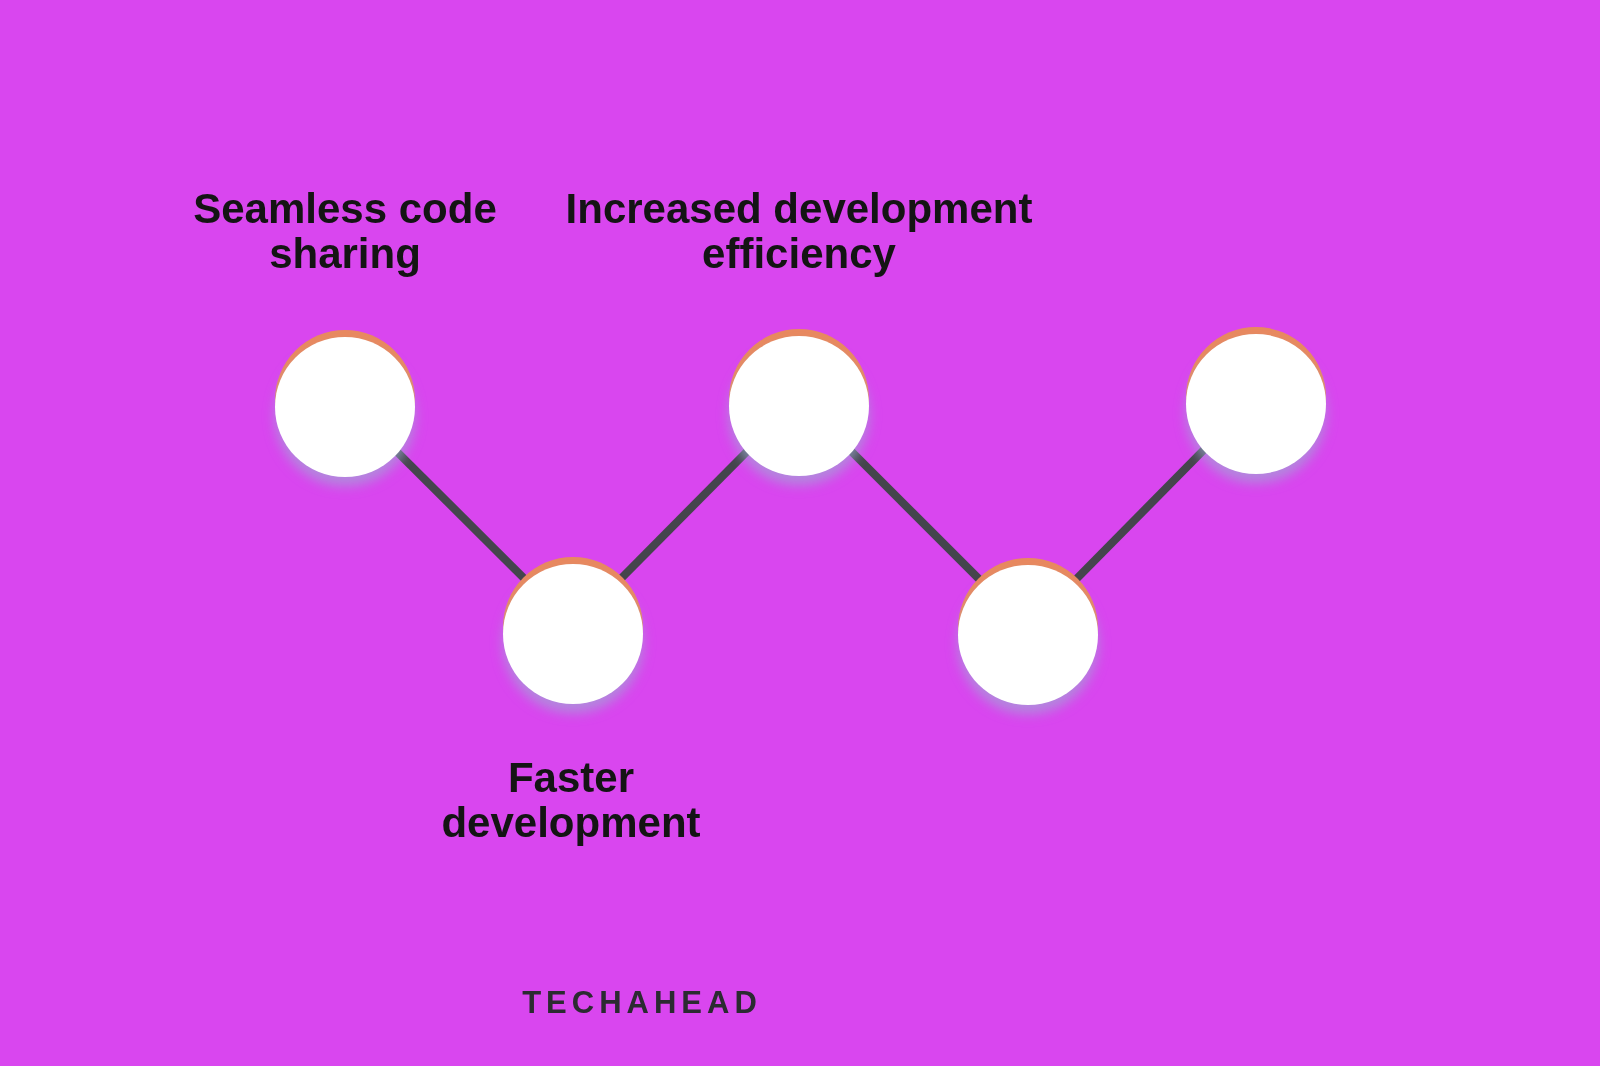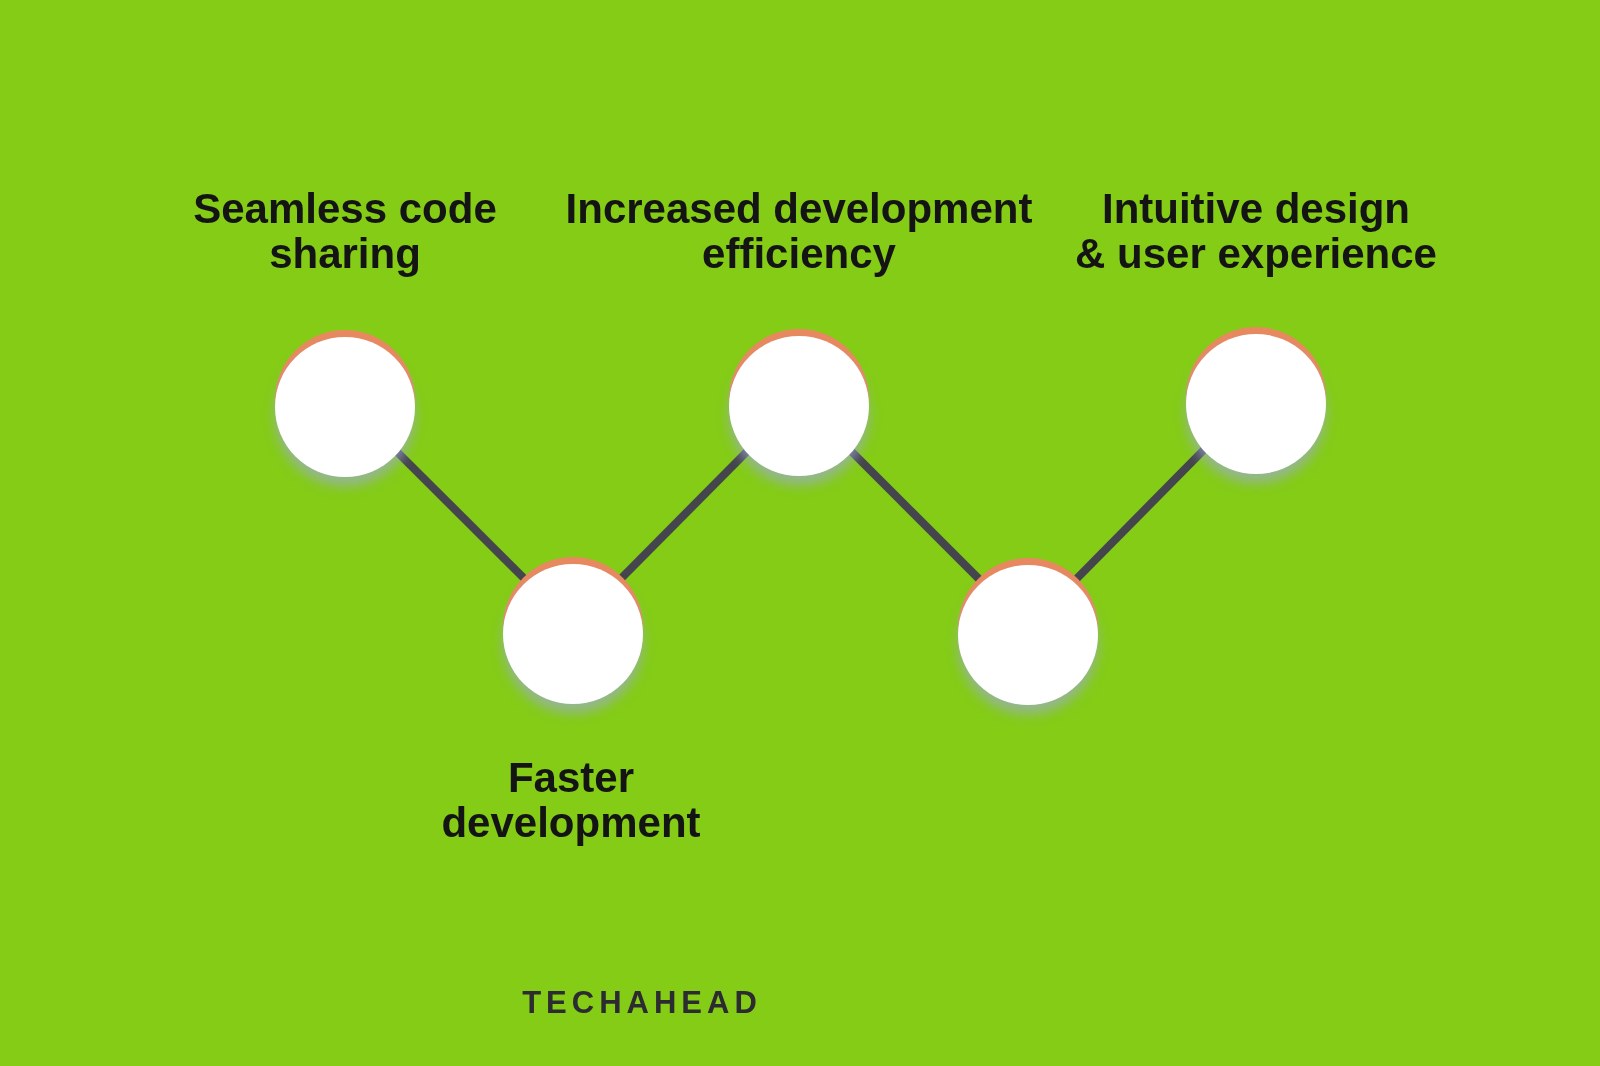--- a/index.html
+++ b/index.html
@@ -5,21 +5,21 @@
   html, body {
     margin: 0;
     padding: 0;
     background: #ffffff;
     font-family: "Liberation Sans", sans-serif;
   }
   .canvas {
     position: relative;
     width: 1600px;
     height: 1066px;
-    background: #84cc16;
+    background: #d946ef;
     overflow: hidden;
   }
   .connectors {
     position: absolute;
     left: 0;
     top: 0;
     width: 1600px;
     height: 1066px;
     z-index: 1;
   }
@@ -90,22 +90,20 @@
     <line x1="799" y1="399" x2="1028" y2="628" stroke="#45454D" stroke-width="8"></line>
     <line x1="1028" y1="628" x2="1256" y2="397" stroke="#45454D" stroke-width="8"></line>
   </svg>
 
   <div class="label" style="left:85px;  top:186px">Seamless code
 sharing</div>
   <div class="label" style="left:539px; top:186px">Increased development
 efficiency</div>
   <div class="label" style="left:311px; top:755px">Faster
 development</div>
-  <div class="label" style="left:996px; top:186px">Intuitive design
-&amp; user experience</div>
 
   <div class="circle" style="left:275px;  top:330px">
     <span class="num">1</span>
   </div>
   <div class="circle" style="left:503px;  top:557px">
     <span class="num">2</span>
   </div>
   <div class="circle" style="left:729px;  top:329px">
     <span class="num">3</span>
   </div>

